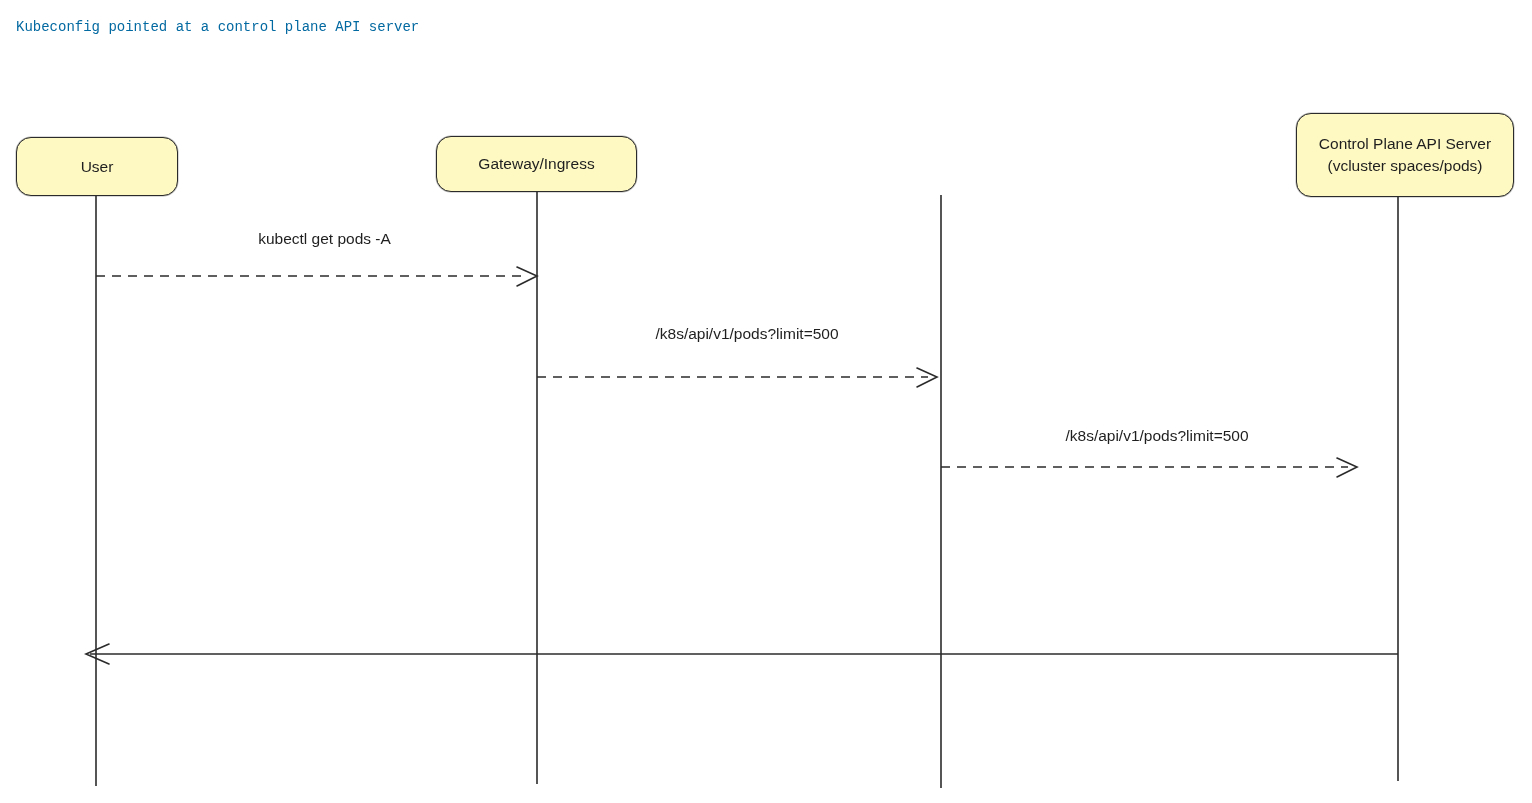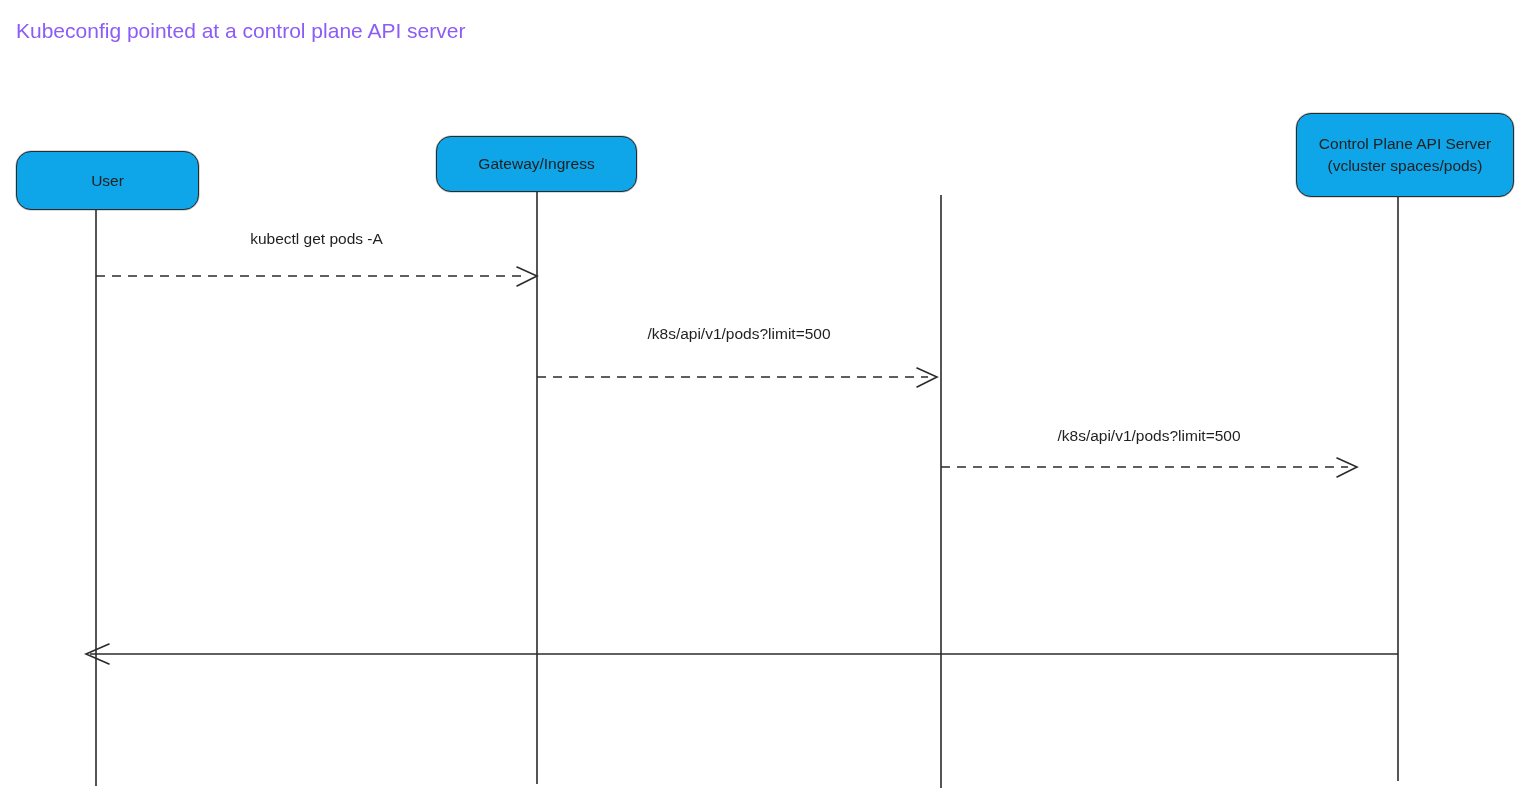--- a/index.html
+++ b/index.html
@@ -11,23 +11,24 @@
   .stage {
     position: relative;
     width: 1532px;
     height: 803px;
     background: #ffffff;
     overflow: hidden;
   }
   .note {
     position: absolute;
     left: 16px;
-    font-size: 21px;
-    color: #8b5cf6;
+    font-size: 14px;
+    color: #0369a1;
     white-space: nowrap;
+    font-family: Liberation Mono, monospace;
   }
   .note-1 { top: 19px; }
   .note-2 { top: 59px; }
 
   .diagram-svg {
     position: absolute;
     left: 0; top: 0;
     width: 1532px;
     height: 803px;
   }
@@ -39,40 +40,41 @@
   .msg-line-dashed { stroke-width: 1.7px; stroke-dasharray: 9 7; }
   .msg-line-solid { stroke-width: 1.7px; }
   .arrow-head { stroke-width: 1.6px; stroke-linecap: round; }
 
   .actor {
     position: absolute;
     display: flex;
     flex-direction: column;
     align-items: center;
     justify-content: center;
-    background: #0ea5e9;
+    background: #fef9c3;
     border: 1.7px solid #2b2b2b;
     border-radius: 15px;
     font-size: 15.5px;
     color: #1f1f1f;
     text-align: center;
     line-height: 1.4;
     box-shadow: 0 0 0 0.5px rgba(43,43,43,0.35);
   }
-  .actor-user     { left: 16px;   top: 151px; width: 183px; height: 59px; }
+  .actor-user     { left: 16px;   top: 137px; width: 162px; height: 59px; }
   .actor-gateway  { left: 436px;  top: 136px; width: 201px; height: 56px; }
   .actor-spaces   { left: 855px;  top: 136px; width: 182px; height: 59px; }
   .actor-control  { left: 1296px; top: 113px; width: 218px; height: 84px; }
 
   .msg-label {
     position: absolute;
     font-size: 15.5px;
     color: #1f1f1f;
     text-align: center;
     white-space: nowrap;
+    margin-left: 8px;
   }
   .msg-label-1 { left: 96px;  top: 230px; width: 441px; }
   .msg-label-2 { left: 537px; top: 325px; width: 404px; }
   .msg-label-3 { left: 941px; top: 427px; width: 416px; }
 </style>
 </head>
 <body>
 
 <div class="stage">
 

